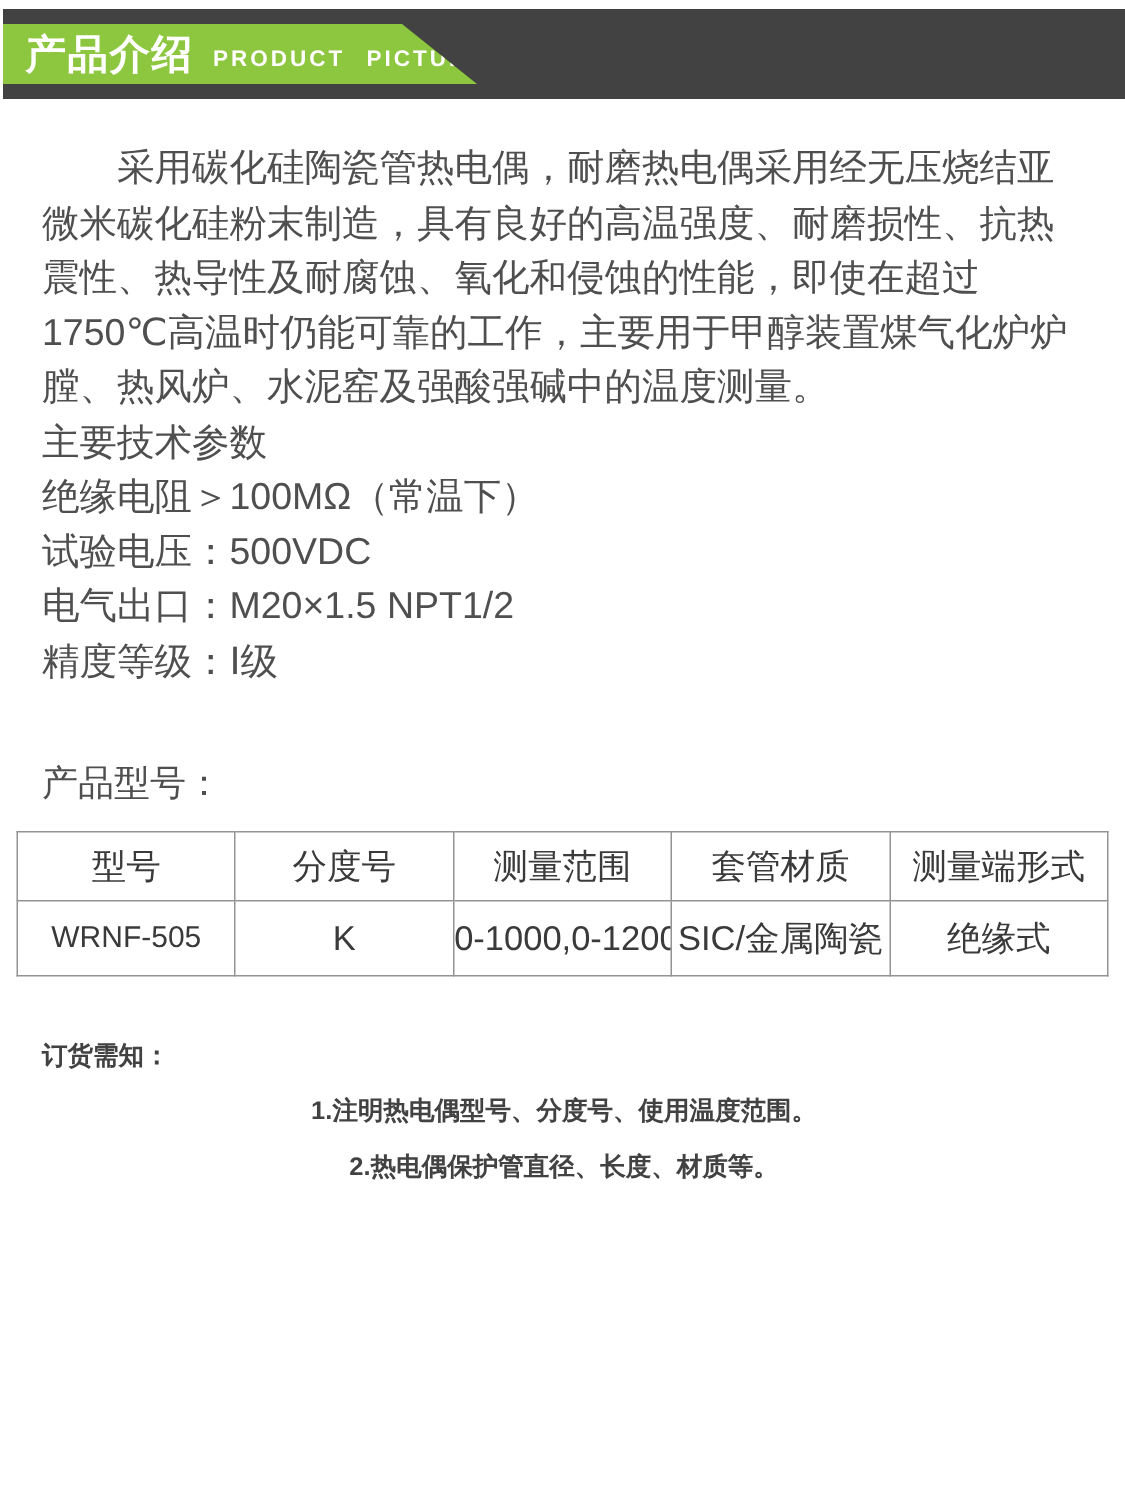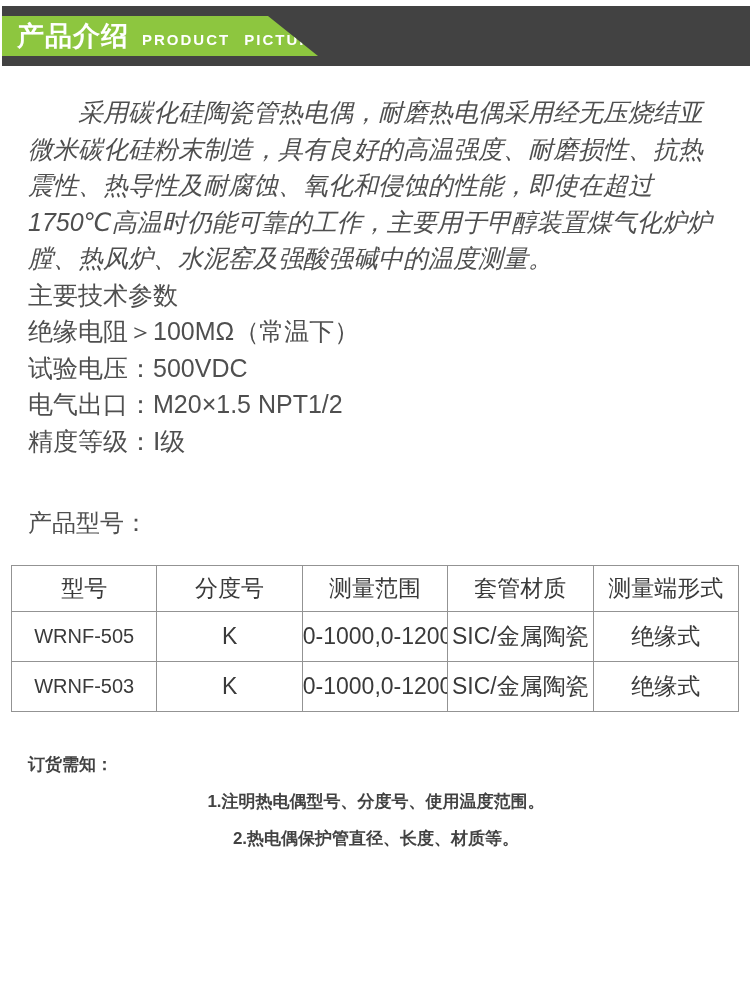--- a/index.html
+++ b/index.html
@@ -29,28 +29,28 @@
     color: #ffffff; font-size: 15px; font-weight: bold;
     letter-spacing: 2px; word-spacing: 8px;
     margin-left: 13px; padding-top: 7px; white-space: nowrap;
   }
   
   .content {
     padding: 0 26px 0 28px;
     color: #4f4f4f;
     font-size: 25px; line-height: 36.5px;
   }
-  .intro-para { margin: 28px 0 0 0; text-indent: 2em; font-style: italic; }
+  .intro-para { margin: 28px 0 0 0; text-indent: 2em; }
   .spec-heading { margin-top: 0; }
   .spec-line { white-space: nowrap; }
   .models-heading { margin-top: 46px; font-size: 24px; }
   
   .models-table {
     border-collapse: collapse; table-layout: fixed;
-    width: 728px; margin: 23px auto 0 11px;
+    width: 728px; margin: 12px auto 0 11px;
     color: #3a3a3a; text-align: center;
   }
   .models-table th, .models-table td {
     border: 1.5px solid #939393;
     font-weight: normal; padding: 0;
     white-space: nowrap; overflow: hidden;
   }
   .models-table th { height: 46px; font-size: 23px; }
   .models-table td { height: 50px; font-size: 23px; }
   .models-table td.model-cell { font-size: 20px; }
@@ -102,27 +102,20 @@
         </tr>
     </thead>
     <tbody id="models-body">
         <tr>
           <td class="model-cell">WRNF-505</td>
           <td>K</td>
           <td>0-1000,0-1200</td>
           <td>SIC/金属陶瓷</td>
           <td>绝缘式</td>
         </tr>
-        <tr>
-          <td class="model-cell">WRNF-503</td>
-          <td>K</td>
-          <td>0-1000,0-1200</td>
-          <td>SIC/金属陶瓷</td>
-          <td>绝缘式</td>
-        </tr>
       </tbody>
   </table>
 
   <section class="ordering">
     <div class="ordering-heading">订货需知：</div>
     <div id="ordering-list">
         <div class="ordering-item">1.注明热电偶型号、分度号、使用温度范围。</div>
         <div class="ordering-item">2.热电偶保护管直径、长度、材质等。</div>
       </div>
   </section>

